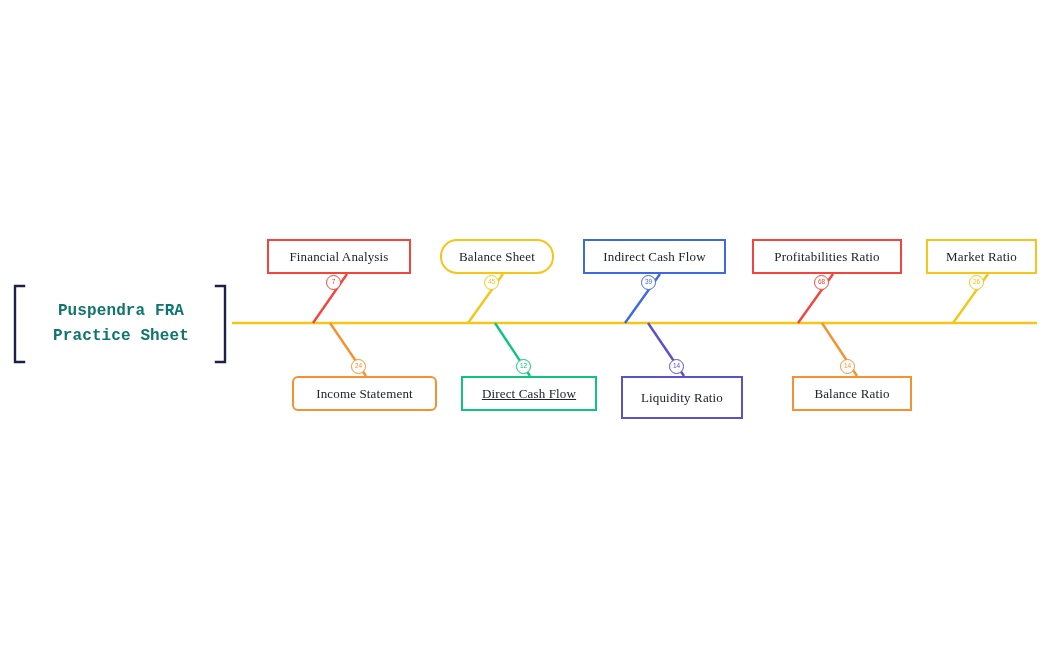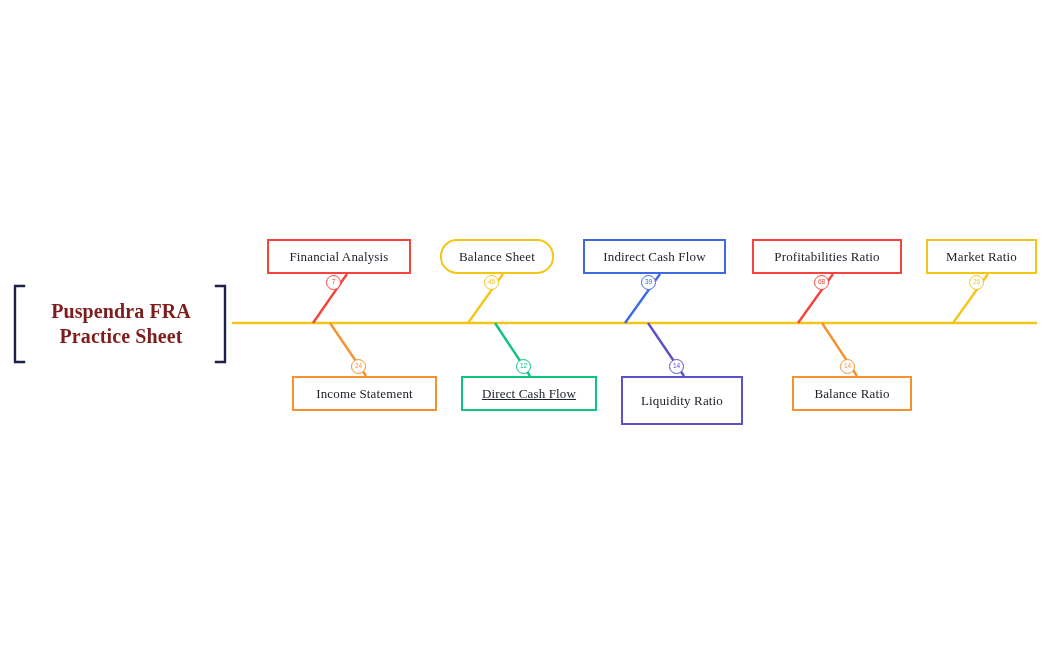--- a/index.html
+++ b/index.html
@@ -44,25 +44,25 @@
     position: absolute;
     left: 22px;
     top: 0;
     width: 178px;
     height: 80px;
     display: flex;
     flex-direction: column;
     align-items: center;
     justify-content: center;
     text-align: center;
-    font-family: Liberation Serif, serif;
+    font-family: Liberation Mono, monospace;
     font-weight: bold;
-    font-size: 20px;
+    font-size: 16px;
     line-height: 25px;
-    color: #7f1d1d;
+    color: #0f766e;
     letter-spacing: 0.1px;
     white-space: pre-line;
   }
 
   
   .cat-box {
     position: absolute;
     box-sizing: border-box;
     background: #ffffff;
     border-style: solid;
@@ -119,33 +119,33 @@
 
   <div id="title-block">
     <div id="title-text">Puspendra FRA
 Practice Sheet</div>
   </div>
 
   <div id="boxes-layer">
       <div class="cat-box" style="left: 267px; top: 239px; width: 144px; height: 35px; border-color: rgb(244, 68, 60);">
         <span>Financial Analysis</span>
       </div>
-      <div class="cat-box" style="left: 292px; top: 376px; width: 145px; height: 35px; border-color: rgb(245, 146, 47);">
+      <div class="cat-box" style="left: 292px; top: 376px; width: 145px; height: 35px; border-color: rgb(245, 146, 47); border-radius: 6px;">
         <span>Income Statement</span>
       </div>
       <div class="cat-box" style="left: 440px; top: 239px; width: 114px; height: 35px; border-color: rgb(245, 197, 24); border-radius: 17px;">
         <span>Balance Sheet</span>
       </div>
       <div class="cat-box" style="left: 461px; top: 376px; width: 136px; height: 35px; border-color: rgb(14, 196, 127); text-decoration: underline;">
         <span>Direct Cash Flow</span>
       </div>
       <div class="cat-box" style="left: 583px; top: 239px; width: 143px; height: 35px; border-color: rgb(62, 106, 225);">
         <span>Indirect Cash Flow</span>
       </div>
-      <div class="cat-box" style="left: 621px; top: 376px; width: 122px; height: 49px; border-color: rgb(91, 81, 200);">
+      <div class="cat-box" style="left: 621px; top: 376px; width: 122px; height: 43px; border-color: rgb(91, 81, 200);">
         <span>Liquidity Ratio</span>
       </div>
       <div class="cat-box" style="left: 752px; top: 239px; width: 150px; height: 35px; border-color: rgb(244, 68, 60);">
         <span>Profitabilities Ratio</span>
       </div>
       <div class="cat-box" style="left: 792px; top: 376px; width: 120px; height: 35px; border-color: rgb(245, 146, 47);">
         <span>Balance Ratio</span>
       </div>
       <div class="cat-box" style="left: 926px; top: 239px; width: 111px; height: 35px; border-color: rgb(245, 197, 24);">
         <span>Market Ratio</span>

